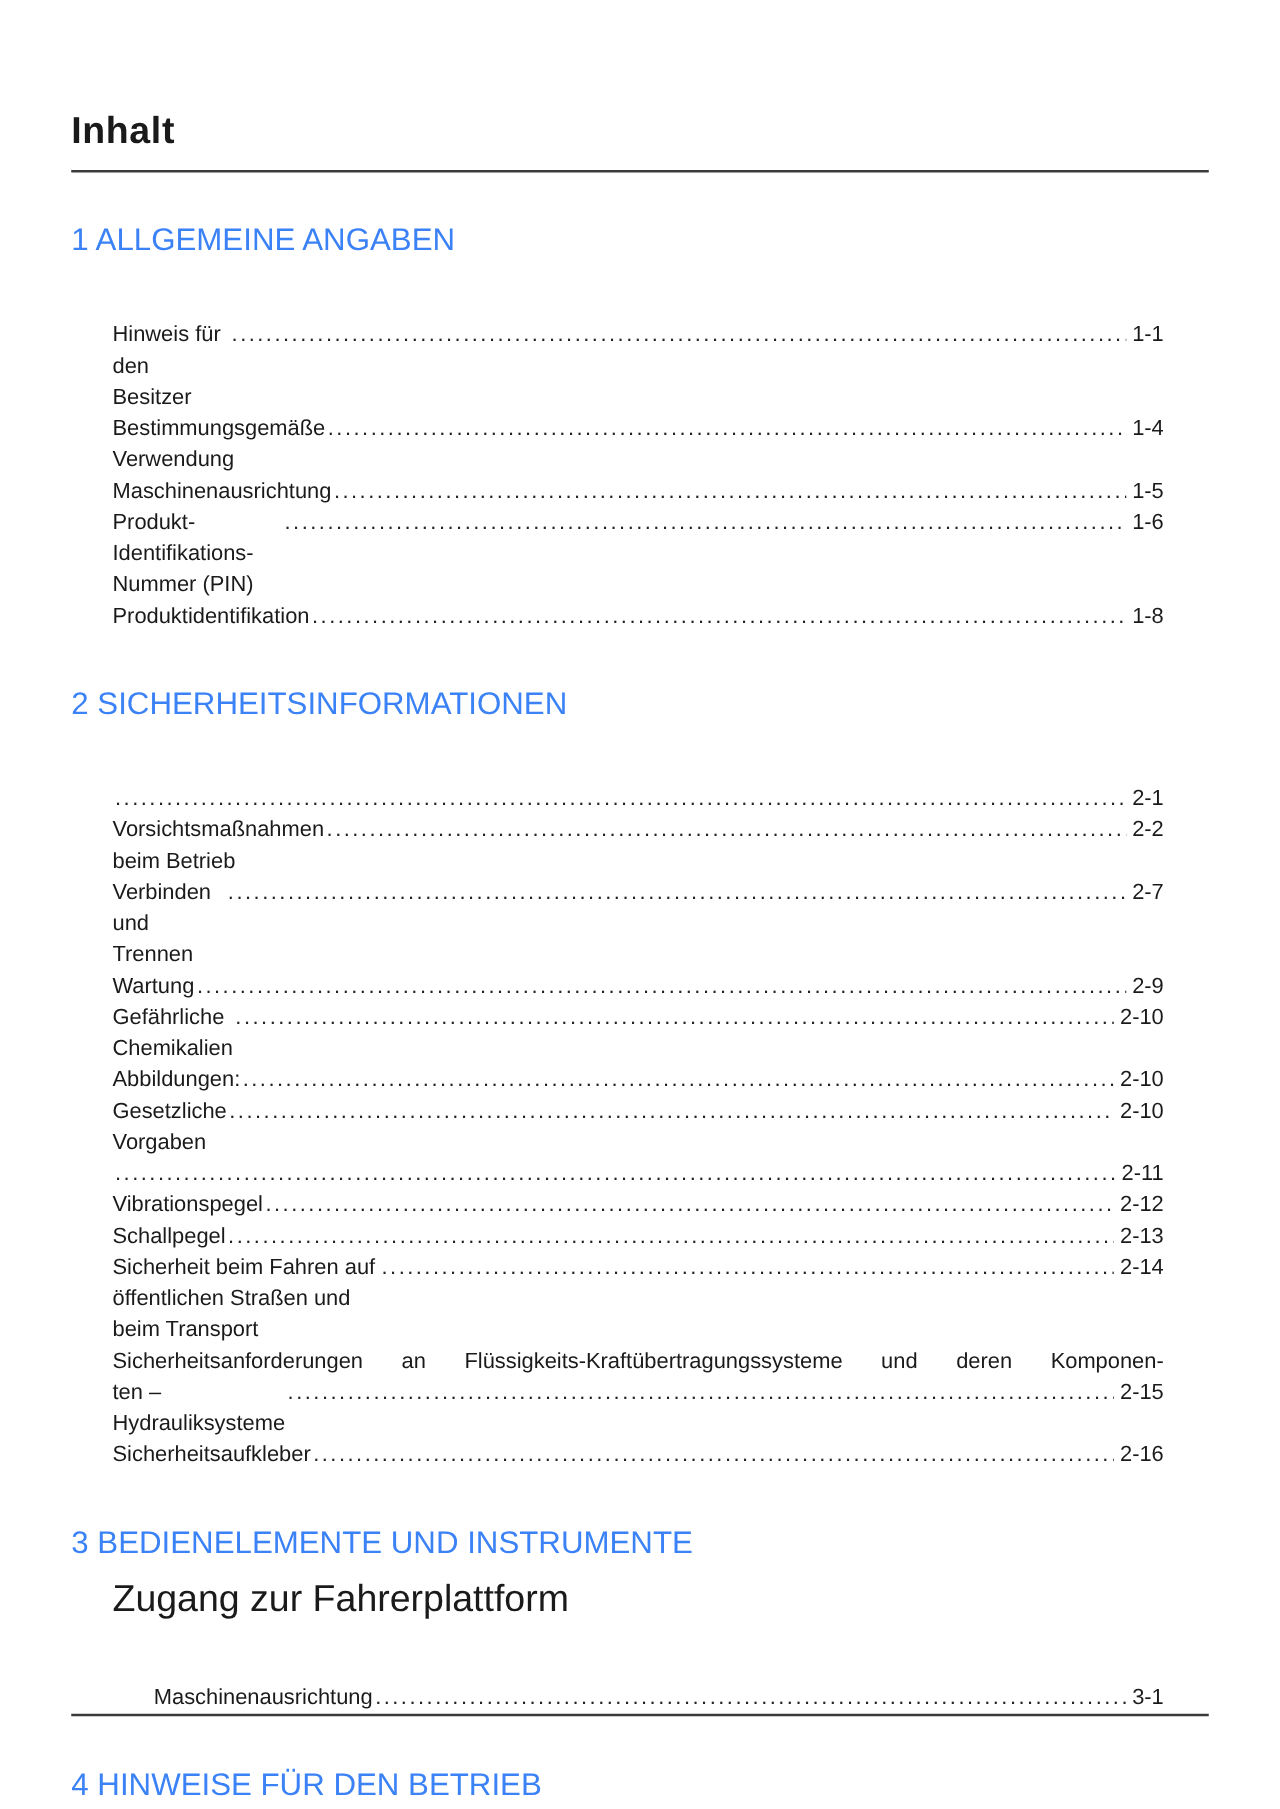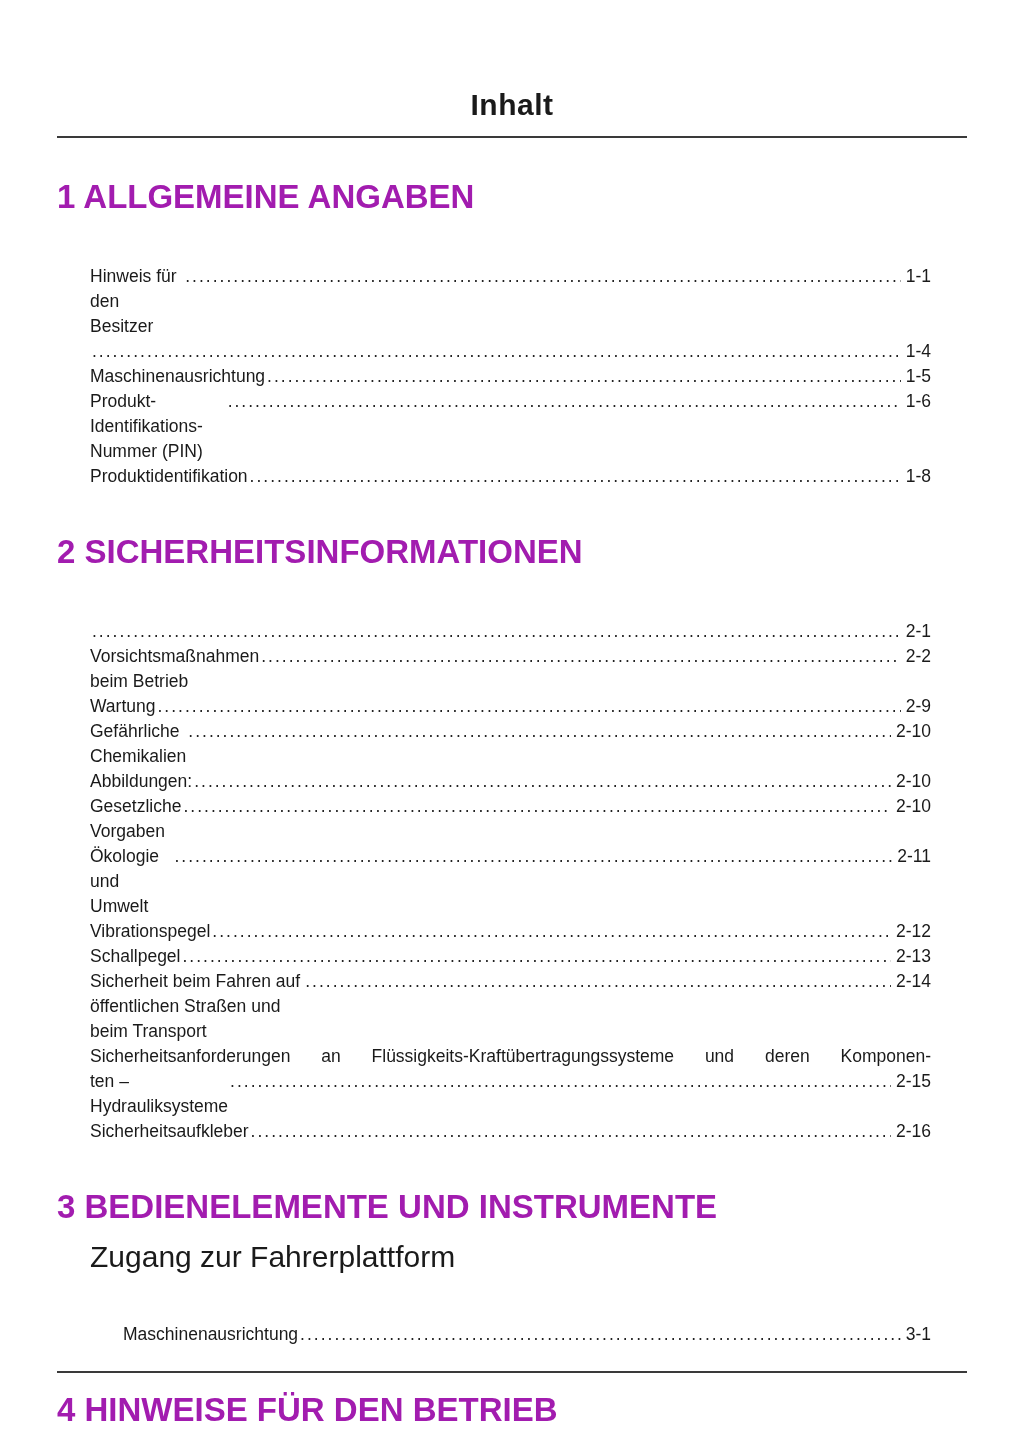--- a/index.html
+++ b/index.html
@@ -12,21 +12,21 @@
     height: 1447px;
     position: relative;
     overflow: hidden;
     font-family: "Liberation Sans", sans-serif;
     color: #1a1a1a;
   }
   .page {
     padding: 0 57px;
   }
   .doc-title {
-    text-align: center;
+    text-align: left;
     font-size: 30px;
     font-weight: bold;
     margin: 0;
     padding-top: 88px;
     letter-spacing: 0.5px;
   }
   .top-rule {
     border: none;
     border-top: 2px solid #3a3a3a;
     margin: 14px 0 0 0;
@@ -43,23 +43,23 @@
   .toc {
     margin-top: 40px;
   }
   .toc-section {
     margin-top: 44px;
   }
   .toc-section:first-child {
     margin-top: 0;
   }
   .section-heading {
-    font-size: 33px;
-    font-weight: 700;
-    color: #a21caf;
+    font-size: 25px;
+    font-weight: 400;
+    color: #3b82f6;
     margin: 0 0 9px 0;
   }
   .sub-heading {
     font-size: 30px;
     font-weight: 400;
     margin: 14px 0 7px 33px;
   }
   .entries {
     margin-left: 33px;
     margin-right: 36px;
@@ -110,20 +110,21 @@
       <section class="toc-section">
         <div class="section-heading">1 ALLGEMEINE ANGABEN</div>
         <div class="toc-group">
           <div class="entries">
             <div class="entry">
               <span class="label">Hinweis für den Besitzer</span>
               <span class="leader"></span>
               <span class="page-num">1-1</span>
             </div>
             <div class="entry">
+              <span class="label">Bestimmungsgemäße Verwendung</span>
               <span class="leader"></span>
               <span class="page-num">1-4</span>
             </div>
             <div class="entry">
               <span class="label">Maschinenausrichtung</span>
               <span class="leader"></span>
               <span class="page-num">1-5</span>
             </div>
             <div class="entry">
               <span class="label">Produkt-Identifikations-Nummer (PIN)</span>
@@ -145,41 +146,45 @@
             <div class="entry">
               <span class="leader"></span>
               <span class="page-num">2-1</span>
             </div>
             <div class="entry">
               <span class="label">Vorsichtsmaßnahmen beim Betrieb</span>
               <span class="leader"></span>
               <span class="page-num">2-2</span>
             </div>
             <div class="entry">
+              <span class="label">Verbinden und Trennen</span>
+              <span class="leader"></span>
+              <span class="page-num">2-7</span>
+            </div>
+            <div class="entry">
               <span class="label">Wartung</span>
               <span class="leader"></span>
               <span class="page-num">2-9</span>
             </div>
             <div class="entry">
               <span class="label">Gefährliche Chemikalien</span>
               <span class="leader"></span>
               <span class="page-num">2-10</span>
             </div>
             <div class="entry">
               <span class="label">Abbildungen:</span>
               <span class="leader"></span>
               <span class="page-num">2-10</span>
             </div>
             <div class="entry">
               <span class="label">Gesetzliche Vorgaben</span>
               <span class="leader"></span>
               <span class="page-num">2-10</span>
             </div>
             <div class="entry">
-              <span class="label">Ökologie und Umwelt</span>
               <span class="leader"></span>
               <span class="page-num">2-11</span>
             </div>
             <div class="entry">
               <span class="label">Vibrationspegel</span>
               <span class="leader"></span>
               <span class="page-num">2-12</span>
             </div>
             <div class="entry">
               <span class="label">Schallpegel</span>

